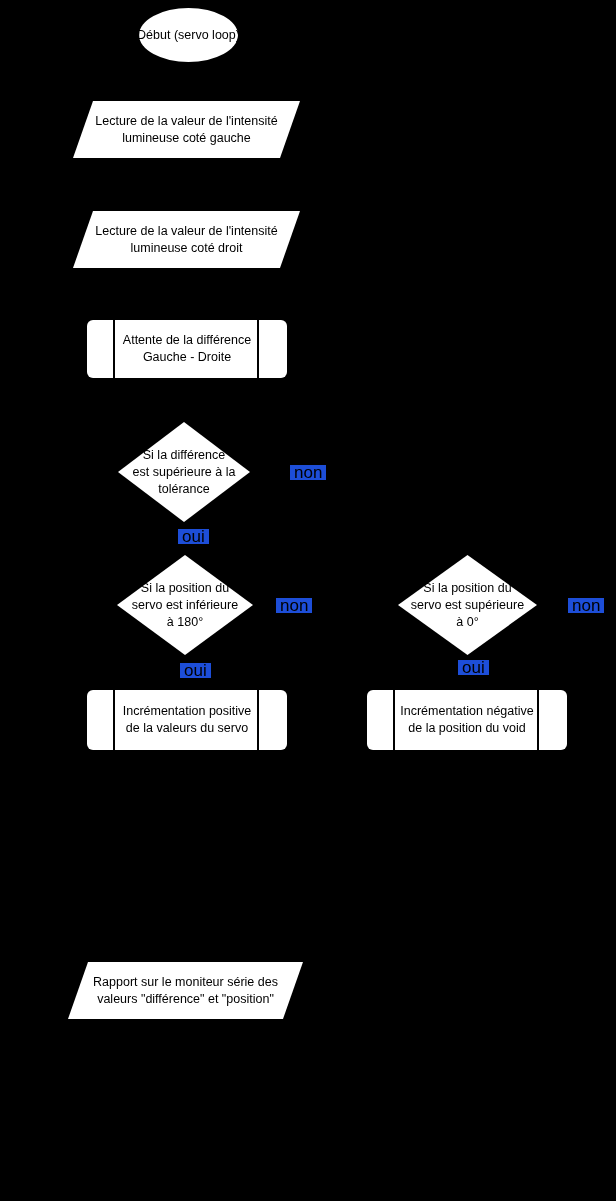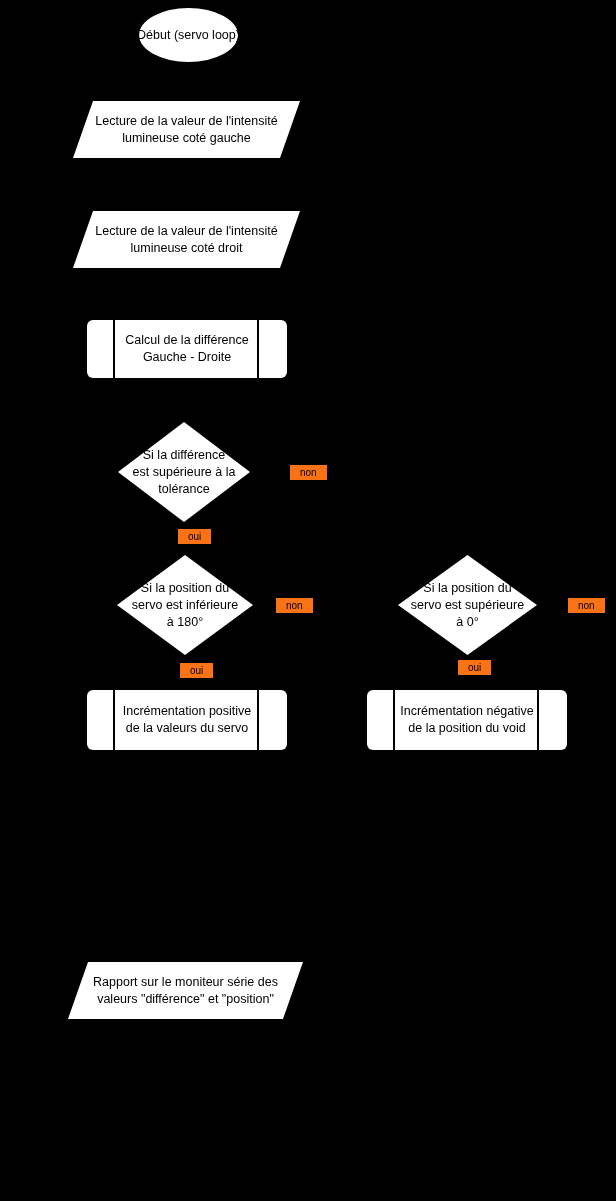--- a/index.html
+++ b/index.html
@@ -51,25 +51,25 @@
     background: #000000;
     z-index: 1;
   }
   .bar-left  { left: 26px; }
   .bar-right { right: 28px; }
   .delay .bg {
     border-radius: 8px 46px 46px 8px / 8px 29px 29px 8px;
   }
   .edge-label {
     position: absolute;
-    background: #f97316;
+    background: #1d4ed8;
     color: #000000;
-    font-size: 10px;
+    font-size: 17px;
     line-height: 15px;
-    padding: 0 10px;
+    padding: 0 4px;
     z-index: 3;
   }
 </style>
 </head>
 <body>
 
 <div class="stage">
 
   <div class="node ellipse" style="left:139px; top:8px; width:99px; height:54px;">
     <div class="bg"></div>
@@ -85,21 +85,21 @@
   <div class="node para" style="left:73px; top:211px; width:227px; height:57px;">
     <div class="bg"></div>
     <div class="label">Lecture de la valeur de l'intensité
 lumineuse coté droit</div>
   </div>
 
   <div class="node proc" style="left:87px; top:320px; width:200px; height:58px;">
     <div class="bg"></div>
     <div class="bar bar-left"></div>
     <div class="bar bar-right"></div>
-    <div class="label">Calcul de la différence
+    <div class="label">Attente de la différence
 Gauche - Droite</div>
   </div>
 
   <div class="node diamond" style="left:118px; top:422px; width:132px; height:100px;">
     <div class="bg"></div>
     <div class="label">Si la différence
 est supérieure à la
 tolérance</div>
   </div>
   <div class="edge-label" style="left:290px; top:465px;">non</div>

